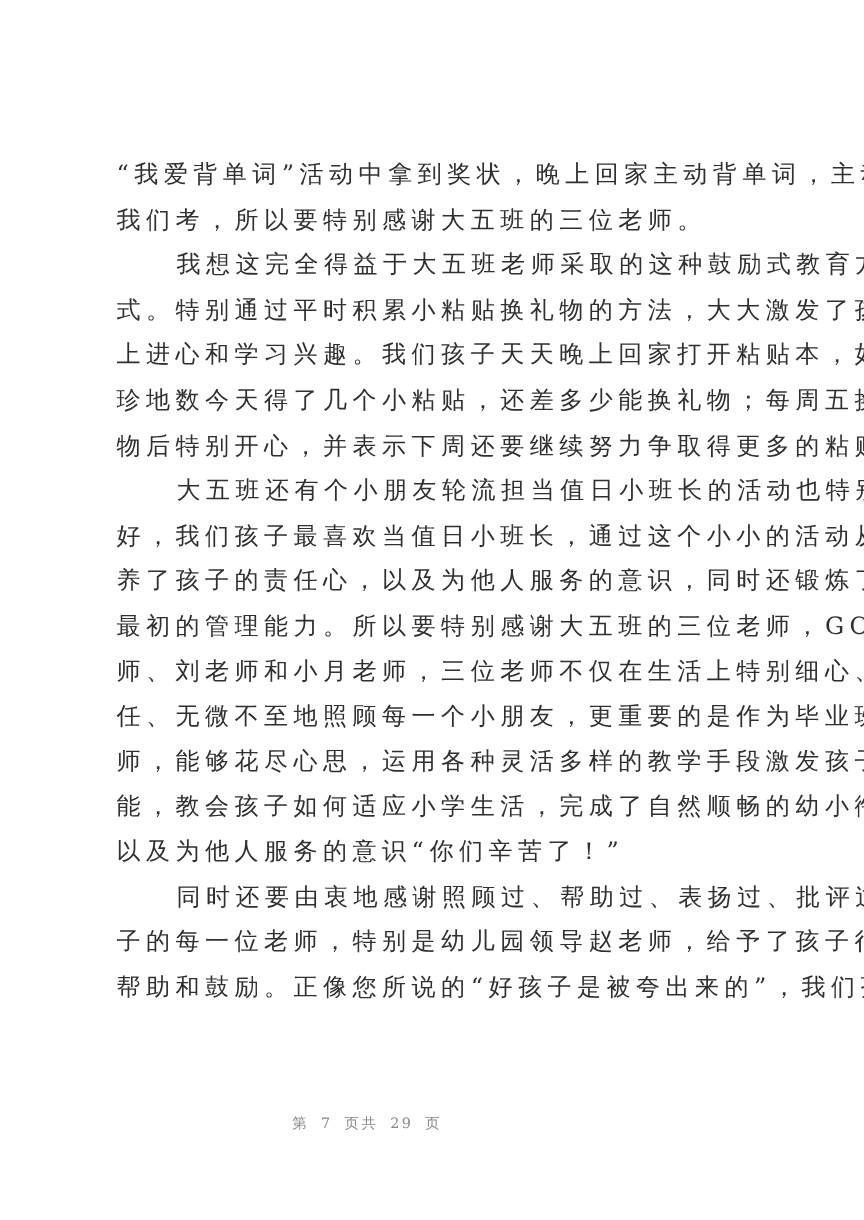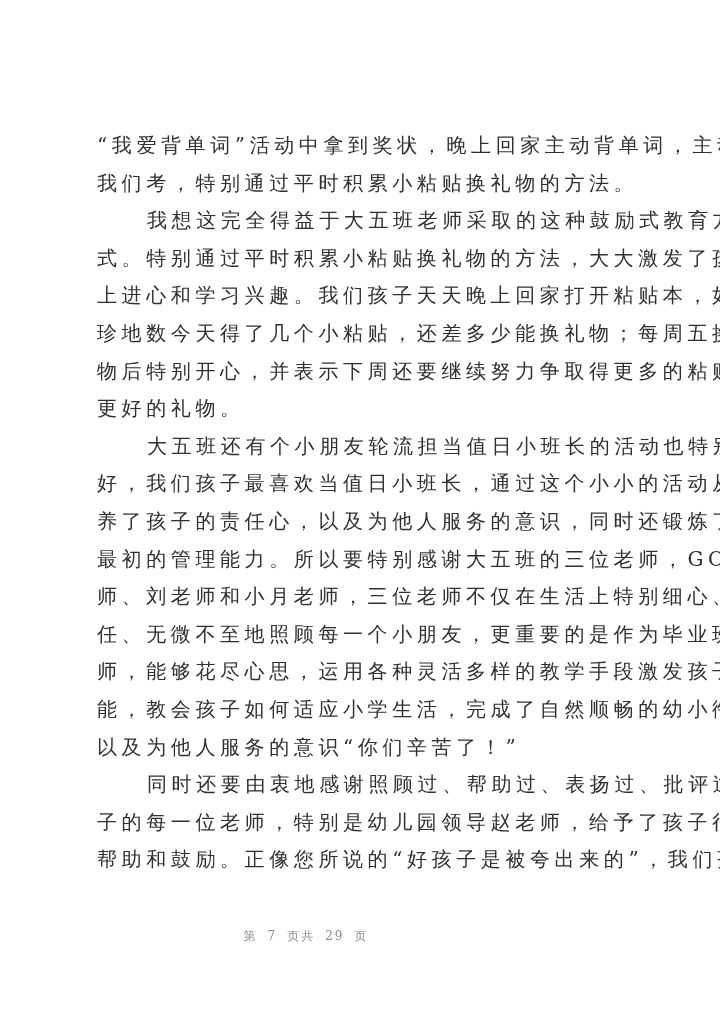--- a/index.html
+++ b/index.html
@@ -13,27 +13,26 @@
   .footer { position: absolute; left: 0; width: 612px; top: 928px; text-align: center;
             font-size: 12px; color: #8a8a8a; letter-spacing: 2px; word-spacing: 6px; }
   .footer span { margin: 0 5px; }
 </style>
 </head>
 <body>
 
 <div class="page">
   <div class="body-text">
     <div class="line">“我爱背单词”活动中拿到奖状，晚上回家主动背单词，主动让</div>
-    <div class="line">我们考，特别通过平时积累小粘贴换礼物的方法。</div>
+    <div class="line">我们考，所以要特别感谢大五班的三位老师。</div>
     <div class="line indent">我想这完全得益于大五班老师采取的这种鼓励式教育方</div>
     <div class="line">式。特别通过平时积累小粘贴换礼物的方法，大大激发了孩子的</div>
     <div class="line">上进心和学习兴趣。我们孩子天天晚上回家打开粘贴本，如数家</div>
     <div class="line">珍地数今天得了几个小粘贴，还差多少能换礼物；每周五换完礼</div>
     <div class="line">物后特别开心，并表示下周还要继续努力争取得更多的粘贴，换</div>
-    <div class="line">更好的礼物。</div>
     <div class="line indent">大五班还有个小朋友轮流担当值日小班长的活动也特别</div>
     <div class="line">好，我们孩子最喜欢当值日小班长，通过这个小小的活动从小培</div>
     <div class="line">养了孩子的责任心，以及为他人服务的意识，同时还锻炼了孩子</div>
     <div class="line">最初的管理能力。所以要特别感谢大五班的三位老师，GOGO 老</div>
     <div class="line">师、刘老师和小月老师，三位老师不仅在生活上特别细心、负责</div>
     <div class="line">任、无微不至地照顾每一个小朋友，更重要的是作为毕业班的老</div>
     <div class="line">师，能够花尽心思，运用各种灵活多样的教学手段激发孩子的潜</div>
     <div class="line">能，教会孩子如何适应小学生活，完成了自然顺畅的幼小衔接。</div>
     <div class="line">以及为他人服务的意识“你们辛苦了！”</div>
     <div class="line indent">同时还要由衷地感谢照顾过、帮助过、表扬过、批评过孩</div>

